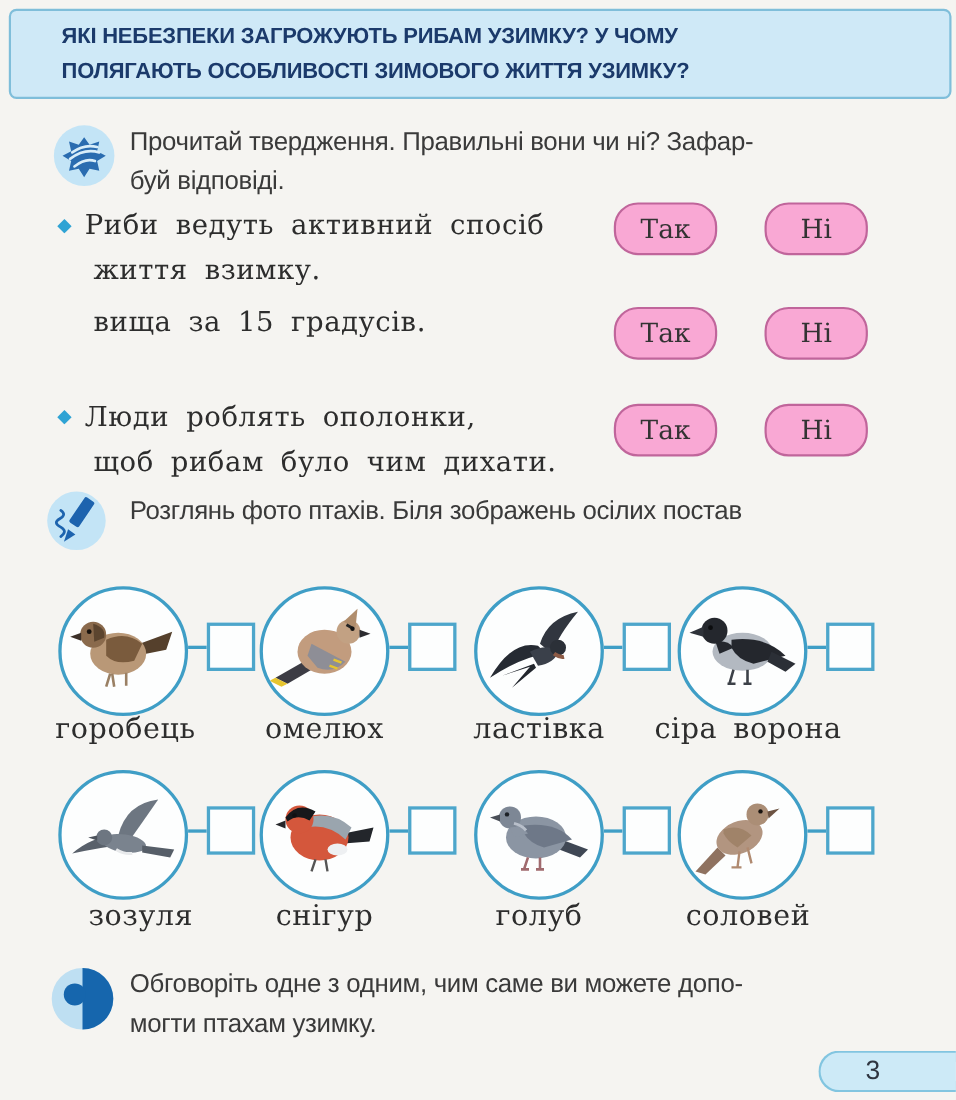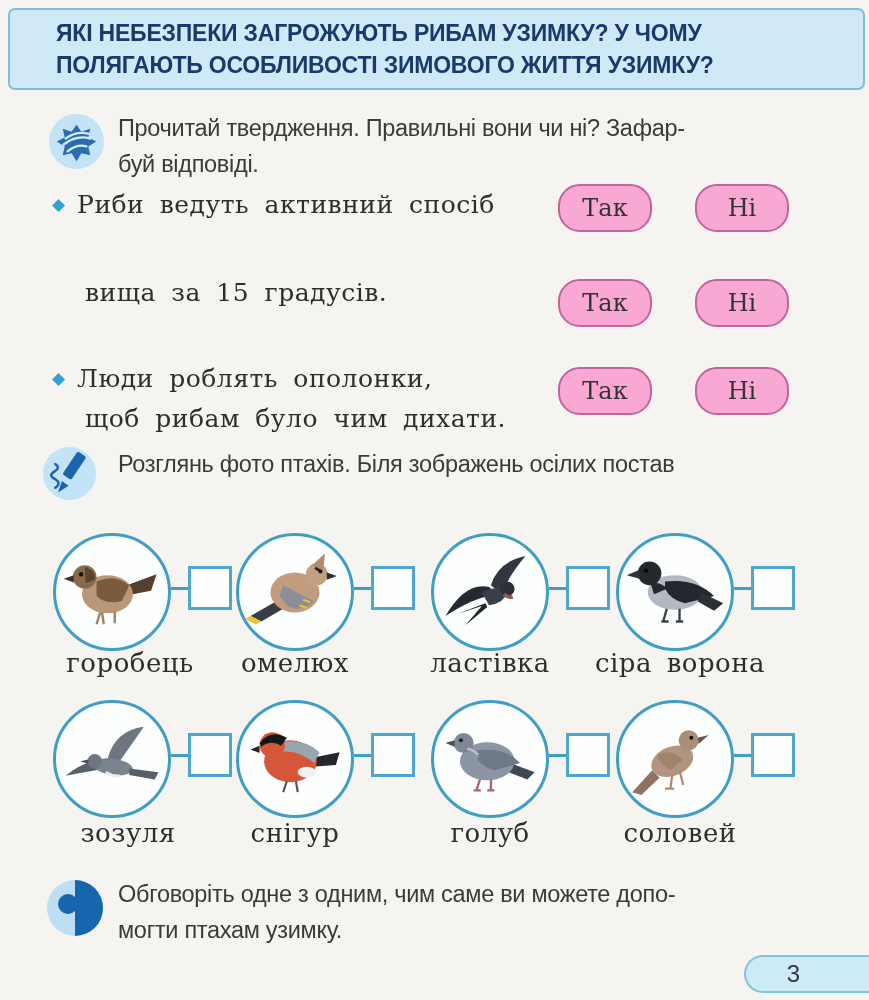--- a/index.html
+++ b/index.html
@@ -10,21 +10,21 @@
     font-family:"Liberation Sans", sans-serif;
   }
   
   .header{
     position:absolute; left:8px; top:8px; right:4px; height:82px;
     background:#cfe9f7; border:2px solid #7fbeda; border-radius:7px;
     display:flex; flex-direction:column; justify-content:center;
     padding-left:46px; box-sizing:border-box;
   }
   .header div{
-    font-weight:bold; font-size:23px; line-height:32px;
+    font-weight:bold; font-size:20px; line-height:32px;
     color:#1b3a6b; letter-spacing:-0.2px;
   }
   
   .task-icon{position:absolute; width:59px; height:59px;}
   .instr{
     position:absolute; left:118px; right:30px;
     font-size:23.5px; line-height:36px; color:#3a3a3a; letter-spacing:-0.3px;
   }
   
   .stmt{
@@ -87,20 +87,21 @@
       <path d="M19 27 q11 -8 23 -5 M17 33 q13 -10 27 -6 M21 40 q10 -8 19 -5" stroke="#d8edf9" stroke-width="2.4" fill="none" stroke-linecap="round"></path>
     </svg>
   </div>
   <div class="instr" style="top:110px;">
     <div>Прочитай твердження. Правильні вони чи ні? Зафар-</div>
     <div>буй відповіді.</div>
   </div>
 
   <div class="stmt" style="top:186px;">
     <div><span class="bullet">◆</span><span>Риби ведуть активний спосіб</span></div>
+    <div class="l2">життя взимку.</div>
   </div>
   <div class="yn-btn" style="left:558px; top:184px;">Так</div>
   <div class="yn-btn" style="left:695px; top:184px;">Ні</div>
 
   <div class="stmt" style="top:274px;">
     <div class="l2">вища за 15 градусів.</div>
   </div>
   <div class="yn-btn" style="left:558px; top:279px;">Так</div>
   <div class="yn-btn" style="left:695px; top:279px;">Ні</div>
 
@@ -184,21 +185,21 @@
         <path d="M28 38 Q40 36 46 44 L32 50 Z" fill="#24272d"></path>
         <polygon points="16,23 2,29 16,33" fill="#2e3239"></polygon>
         <circle cx="23" cy="24" r="2.4" fill="#0b0c0e"></circle>
         <path d="M46 66 l-4 14 m-2 0 l8 0 M60 66 l0 14 m-4 0 l8 0" stroke="#3c4148" stroke-width="2.6" fill="none"></path>
       </svg>
     </div>
     <div class="conn"></div>
     <div class="sq"></div>
   </div>
 
-  <div class="bird-label" style="left:20px; top:648px;">горобець</div>
+  <div class="bird-label" style="left:4px; top:648px;">горобець</div>
   <div class="bird-label" style="left:185px; top:648px;">омелюх</div>
   <div class="bird-label" style="left:380px; top:648px;">ластівка</div>
   <div class="bird-label" style="left:570px; top:648px;">сіра ворона</div>
 
   <div class="cell" style="left:53px; top:700px;">
     <div class="circle">
       <svg viewBox="0 0 110 95">
         <path d="M4 66 Q28 46 50 50 L56 57 Q32 60 4 66 Z" fill="#59616b"></path>
         <path d="M50 48 Q58 16 90 12 Q72 38 62 52 Z" fill="#6d7681"></path>
         <ellipse cx="56" cy="56" rx="22" ry="9" fill="#7a838e" transform="rotate(8 56 56)"></ellipse>

